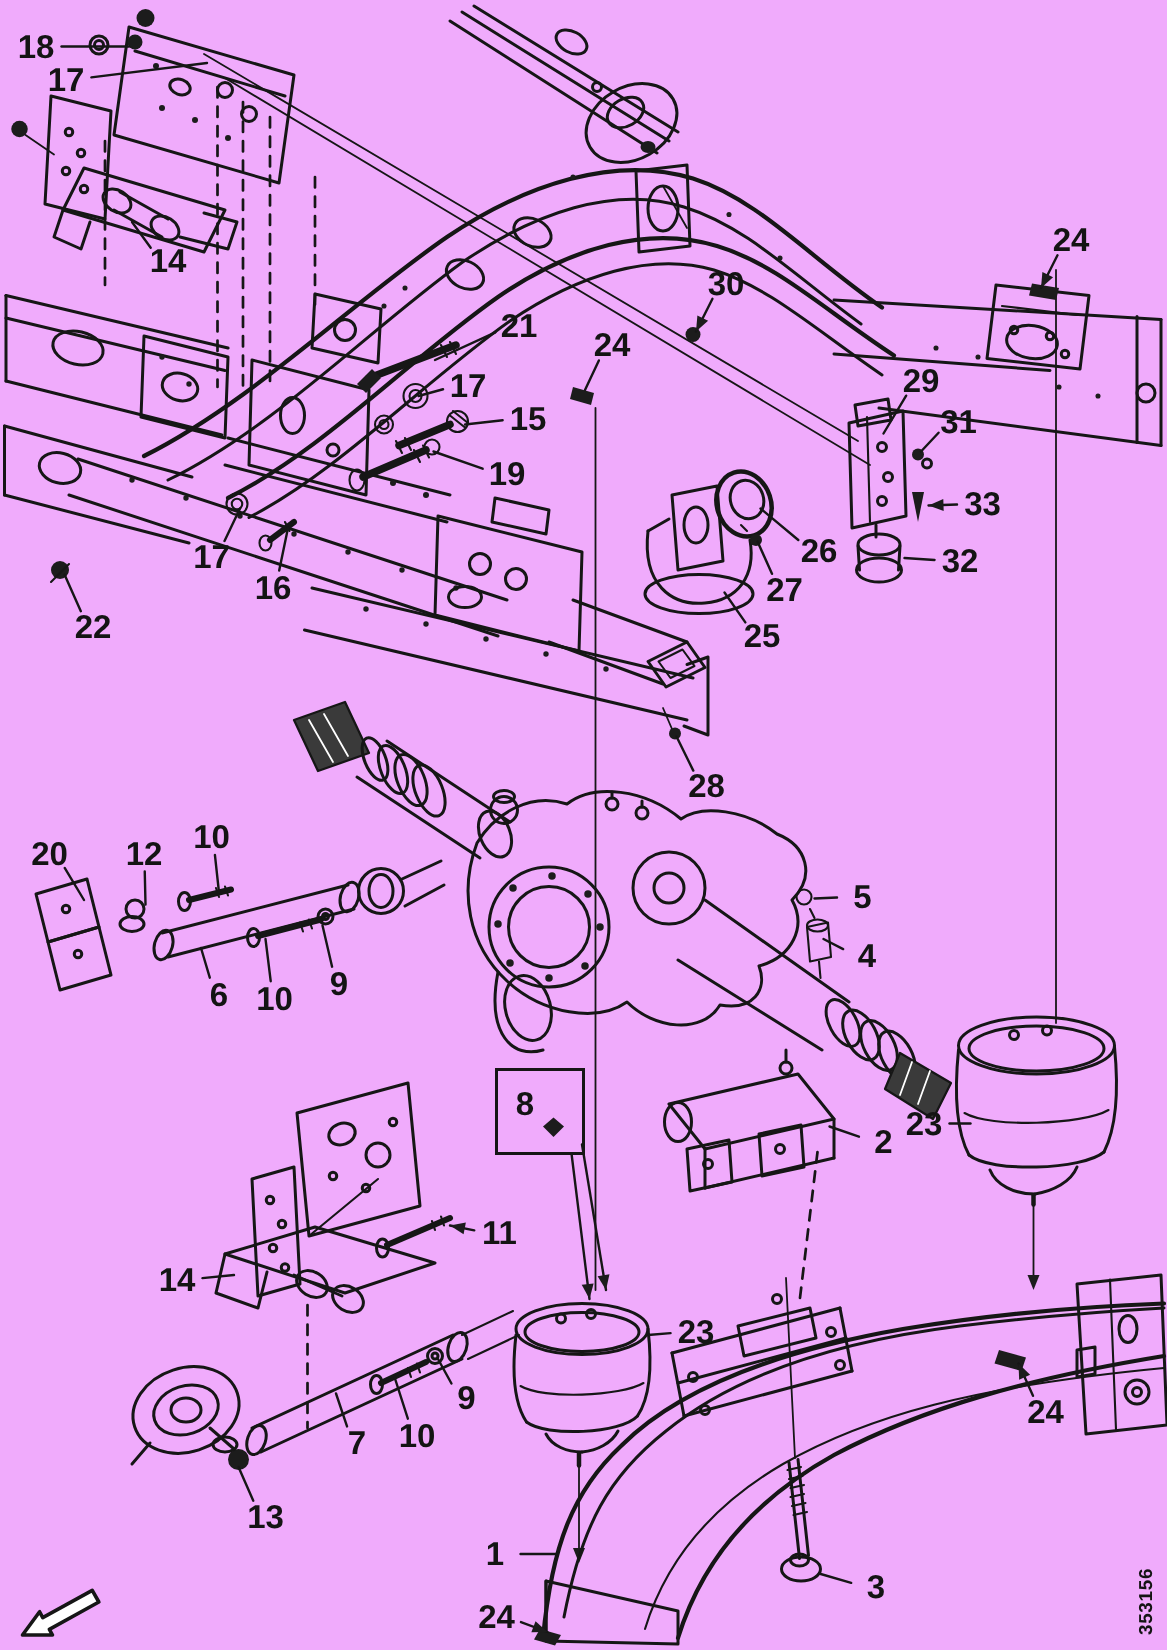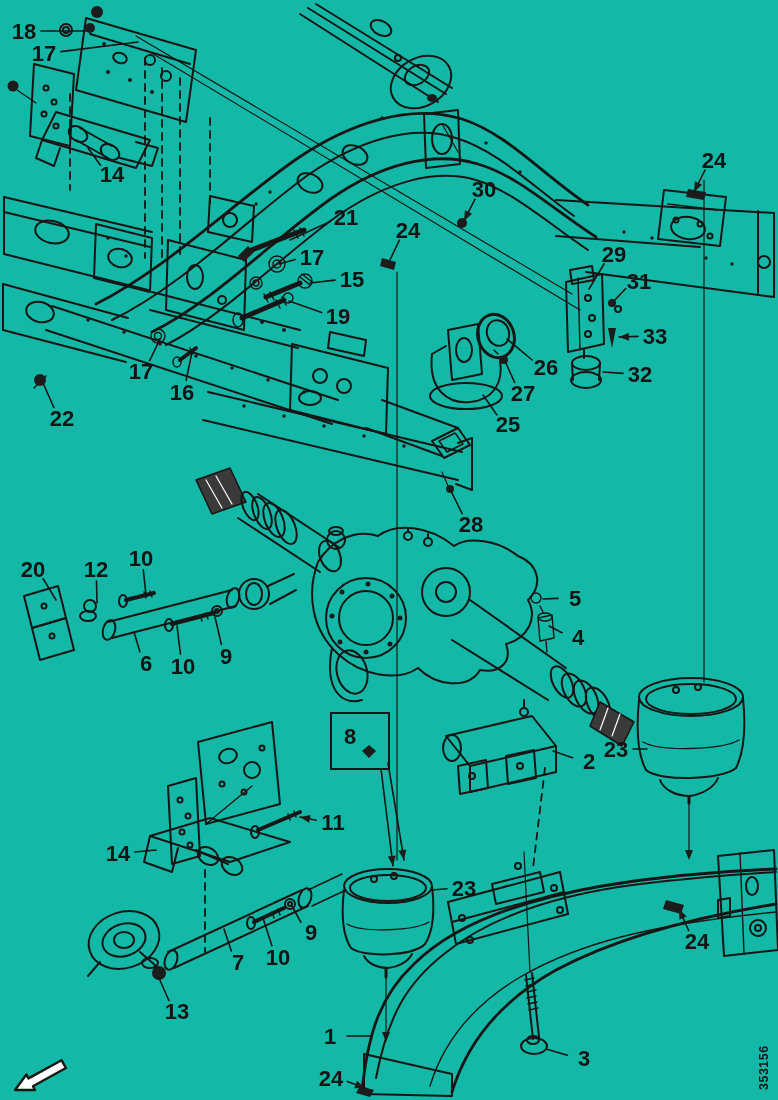--- a/index.html
+++ b/index.html
@@ -1,16 +1,16 @@
 <!DOCTYPE html>
 <html><head>
 <meta charset="utf-8">
 <style>
   html,body{margin:0;padding:0;background:#ffffff;}
-  .stage{position:relative;width:778px;height:1100px;background:#14b8a6;overflow:hidden;
+  .stage{position:relative;width:778px;height:1100px;background:#f0abfc;overflow:hidden;
          font-family:"Liberation Sans",sans-serif;}
   svg{position:absolute;left:0;top:0;}
   .ink{stroke:#161616;fill:none;stroke-width:2;stroke-linecap:round;stroke-linejoin:round;}
   .fine{stroke-width:1.4;}
   .thin{stroke-width:1.2;}
   .thick{stroke-width:2.8;}
   .dash{stroke-dasharray:7 6;stroke-width:1.8;}
   .fillink{fill:#1c1c1c;stroke:none;}
   .darkpart{fill:#3a3a3a;stroke:#161616;stroke-width:1.5;}
   .whiteline{stroke:#fff;stroke-width:1.2;fill:none;}

